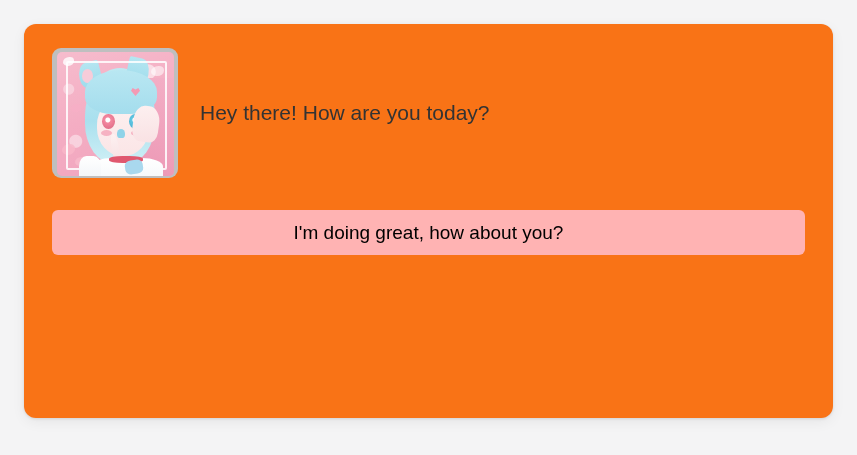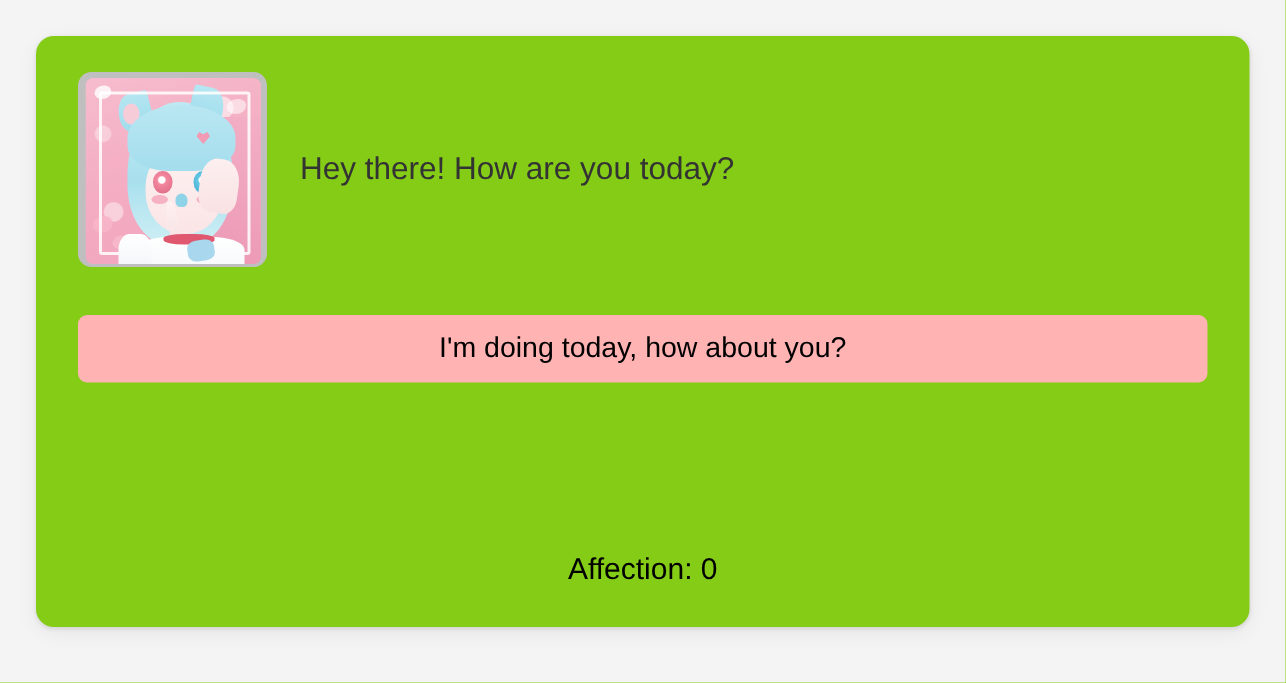--- a/index.html
+++ b/index.html
@@ -23,21 +23,21 @@
     padding: 24px;
   }
 
   
   .card {
     position: absolute;
     left: 24px;
     top: 24px;
     width: 809px;
     height: 394px;
-    background: #84cc16;
+    background: #f97316;
     border-radius: 12px;
     box-shadow: 0 1px 3px rgba(0,0,0,0.10), 0 4px 14px rgba(0,0,0,0.06);
   }
 
   
   .dialogue-row {
     position: absolute;
     left: 28px;
     top: 24px;
     right: 28px;
@@ -325,19 +325,18 @@
           <span class="collar"></span>
           <span class="choker"></span>
           <span class="ribbon"></span>
         </div>
       </div>
 
       <div class="message">Hey there! How are you today?</div>
     </div>
 
     <div class="choices">
-      <button class="choice-button">I'm doing today, how about you?</button>
+      <button class="choice-button">I'm doing great, how about you?</button>
     </div>
 
-    <div class="affection">Affection: 0</div>
 
   </div>
 </div>
 
 </body></html>

